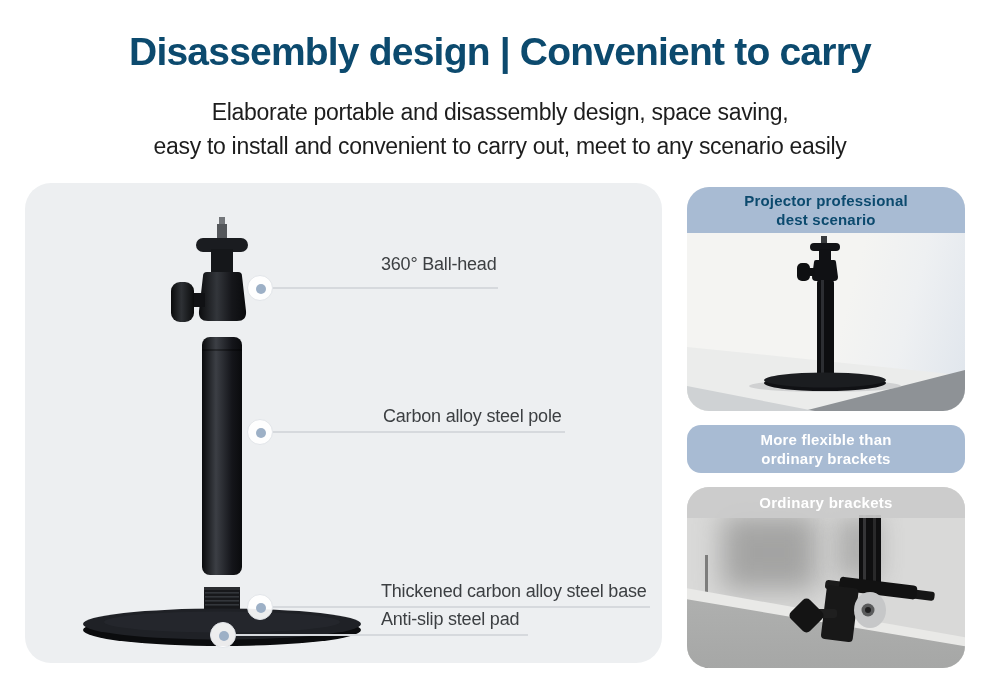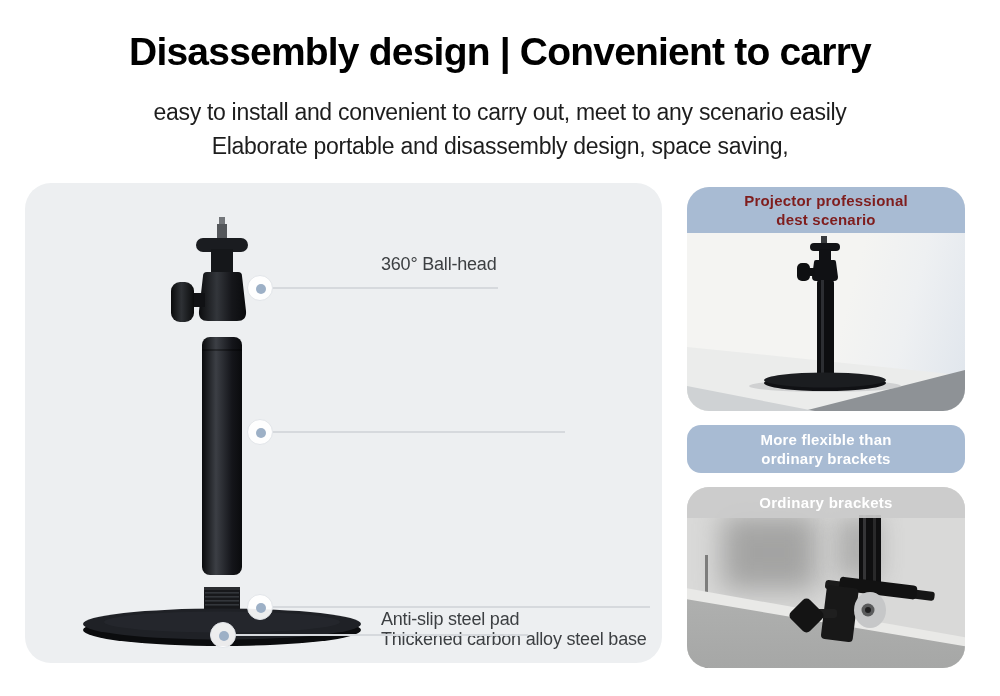--- a/index.html
+++ b/index.html
@@ -3,21 +3,21 @@
 <meta charset="utf-8">
 <style>
   * { margin:0; padding:0; box-sizing:border-box; }
   html,body { background:#ffffff; }
   .page {
     position:relative; width:1000px; height:696px; background:#ffffff;
     font-family:"Liberation Sans", sans-serif; overflow:hidden;
   }
   .title {
     position:absolute; top:30px; left:0; width:1000px; text-align:center;
-    font-size:39px; font-weight:bold; letter-spacing:-0.8px; color:#000000;
+    font-size:39px; font-weight:bold; letter-spacing:-0.8px; color:#0c4a6e;
   }
   .subtitle {
     position:absolute; top:95px; left:0; width:1000px; text-align:center;
     font-size:23px; line-height:34px; color:#1d1d1d; letter-spacing:-0.3px;
   }
   
   .left-panel {
     position:absolute; left:25px; top:183px; width:637px; height:480px;
     background:#edeff1; border-radius:26px;
   }
@@ -35,21 +35,21 @@
     content:""; position:absolute; left:8px; top:8px; width:10px; height:10px;
     border-radius:50%; background:#9db0c6;
   }
   
   .card {
     position:absolute; overflow:hidden; background:#f2f2f0;
   }
   .top-card { left:687px; top:187px; width:278px; height:224px; border-radius:22px; }
   .card-banner {
     position:absolute; left:0; top:0; width:100%; height:46px;
-    background:#a8bbd3; color:#7f1d1d; text-align:center;
+    background:#a8bbd3; color:#0c4a6e; text-align:center;
     font-size:15px; font-weight:bold; line-height:19px; padding-top:4px;
     letter-spacing:0.2px; z-index:5;
   }
   .photo { position:absolute; left:0; top:46px; width:278px; height:178px; background:#f3f3f1; }
   .photo .wall {
     position:absolute; inset:0;
     background:linear-gradient(105deg,#f4f4f2 55%, #eef0f2 75%, #dfe5ec 100%);
   }
   .photo .tabletop {
     position:absolute; inset:0; background:#ebeceb;
@@ -87,22 +87,22 @@
     font-size:15px; font-weight:bold; line-height:31px; letter-spacing:0.3px; z-index:5;
   }
 </style>
 </head>
 <body>
 
 <div class="page">
 
   <div class="title">Disassembly design | Convenient to carry</div>
   <div class="subtitle">
+    <div>Elaborate portable and disassembly design, space saving,</div>
     <div>easy to install and convenient to carry out, meet to any scenario easily</div>
-    <div>Elaborate portable and disassembly design, space saving,</div>
   </div>
 
   <div class="left-panel">
     <svg class="stand-svg" width="637" height="480" viewBox="0 0 637 480" aria-hidden="true">
       <defs>
         <linearGradient id="gBody" x1="0" y1="0" x2="1" y2="0">
           <stop offset="0" stop-color="#0b0c0e"></stop>
             <stop offset="0.38" stop-color="#33363b"></stop>
           <stop offset="0.7" stop-color="#15161a"></stop>
             <stop offset="1" stop-color="#0a0b0d"></stop>
@@ -148,24 +148,25 @@
       </g>
     </svg>
   </div>
 
   <div class="callout-line" style="left:273px; top:287px; width:225px;"></div>
   <div class="callout-dot" style="left:247px; top:275px;"></div>
   <div class="callout-label" style="left:381px; top:254px;">360° Ball-head</div>
 
   <div class="callout-line" style="left:273px; top:431px; width:292px;"></div>
   <div class="callout-dot" style="left:247px; top:419px;"></div>
+  <div class="callout-label" style="left:383px; top:406px;">Carbon alloy steel pole</div>
 
   <div class="callout-line" style="left:273px; top:606px; width:377px;"></div>
   <div class="callout-dot" style="left:247px; top:594px;"></div>
-  <div class="callout-label" style="left:381px; top:581px;margin-top:48px;">Thickened carbon alloy steel base</div>
+  <div class="callout-label" style="left:381px; top:581px;">Thickened carbon alloy steel base</div>
 
   <div class="callout-line" style="left:236px; top:634px; width:292px;"></div>
   <div class="callout-dot" style="left:210px; top:622px;"></div>
   <div class="callout-label" style="left:381px; top:609px;">Anti-slip steel pad</div>
 
   <div class="card top-card">
     <div class="card-banner">
       <div>Projector professional</div>
       <div>dest scenario</div>
     </div>

